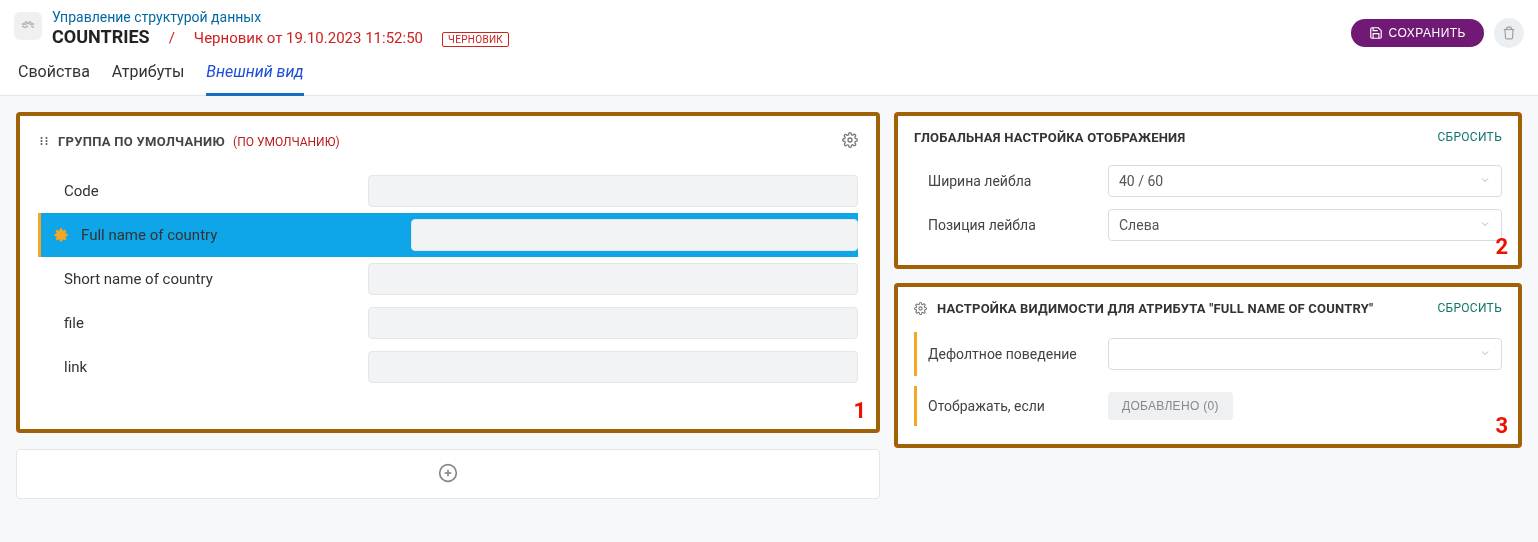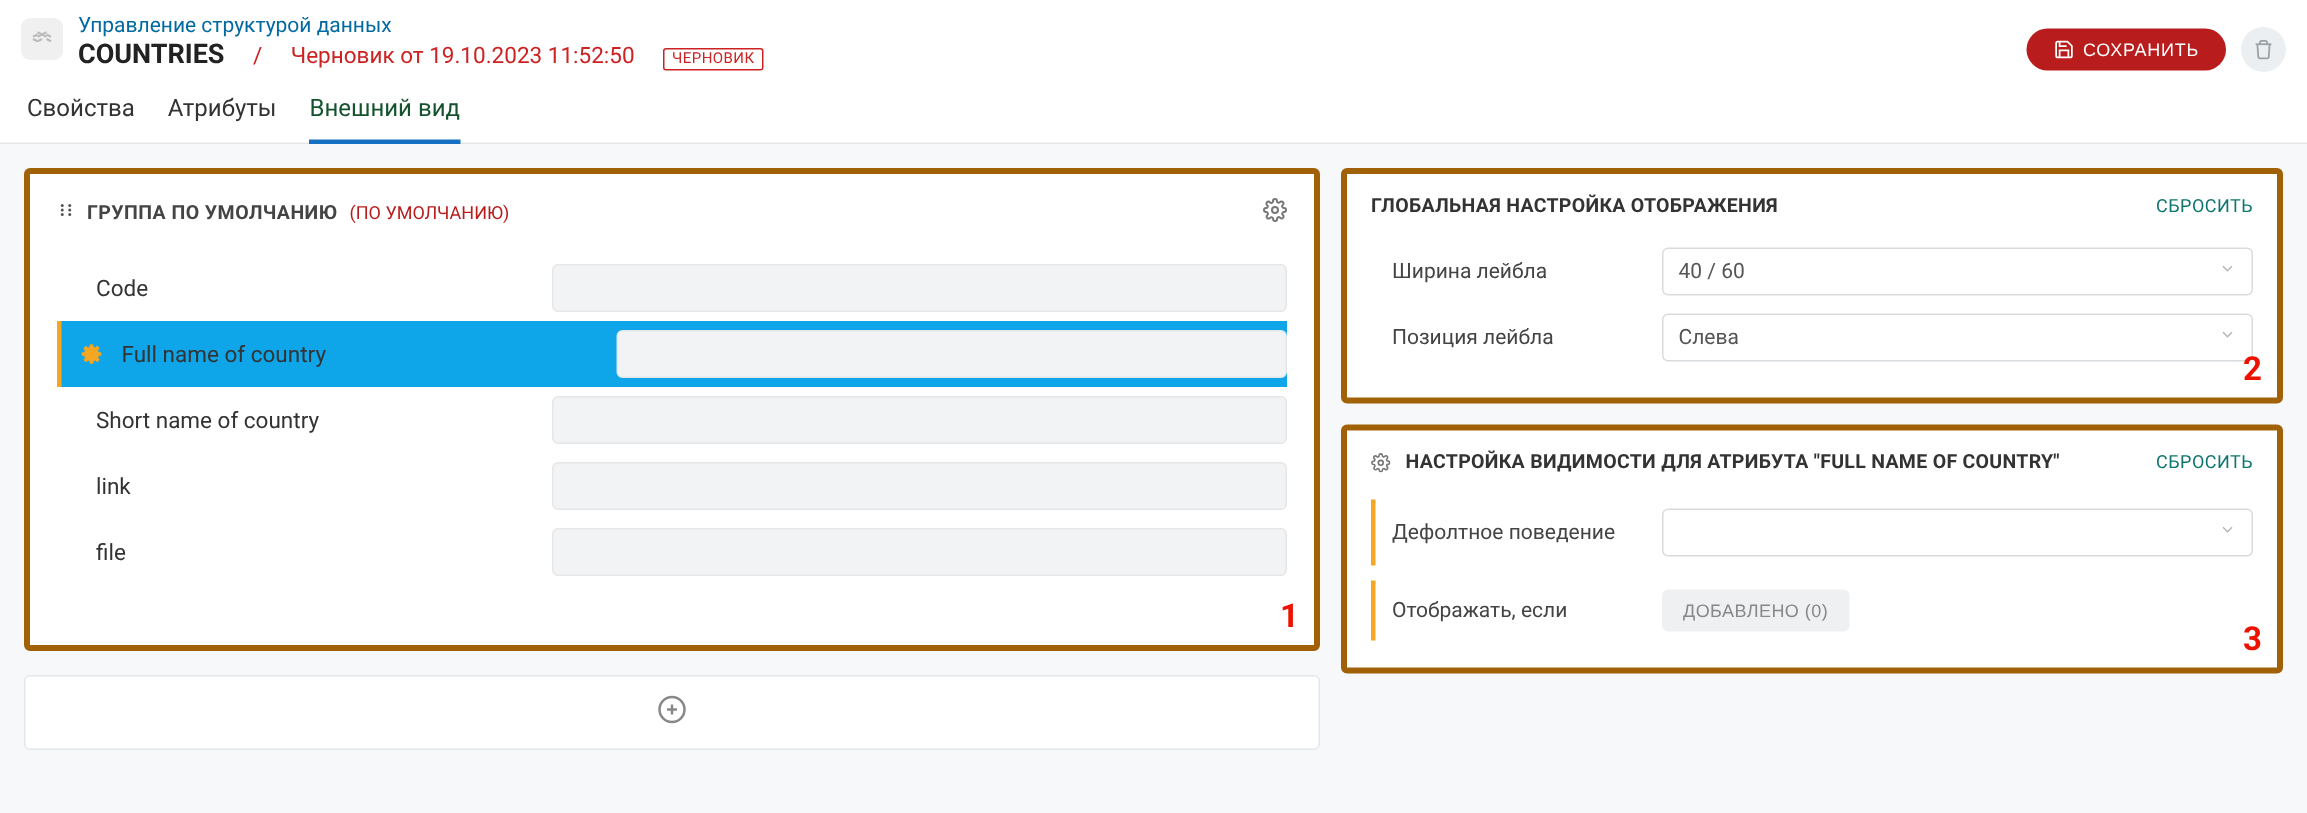--- a/index.html
+++ b/index.html
@@ -44,21 +44,21 @@
     .draft-badge {
       border: 1px solid #c22; color: #c22;
       font-size: 10px; padding: 1px 5px; border-radius: 2px;
       letter-spacing: 0.3px;
     }
     .header-actions {
       display: flex; align-items: center; gap: 10px;
       margin-top: 10px;
     }
     .save-btn {
-      background: #b91c1c; color: #fff;
+      background: #701a75; color: #fff;
       border: none; border-radius: 16px;
       padding: 7px 18px; font-size: 12px;
       display: flex; align-items: center; gap: 6px;
       letter-spacing: 0.5px; cursor: pointer;
     }
     .trash-btn {
       width: 30px; height: 30px; border-radius: 50%;
       background: #eceff1; border: none;
       display: flex; align-items: center; justify-content: center;
       cursor: pointer;
@@ -67,22 +67,23 @@
     .tabs {
       display: flex; gap: 22px;
       padding: 14px 18px 0;
       border-bottom: 1px solid #e6e6e6;
     }
     .tab {
       padding-bottom: 12px; cursor: pointer;
       color: #333; font-size: 16px;
     }
     .tab.active {
-      color: #14532d; border-bottom: 3px solid #1570c2;
+      color: #1d4ed8; border-bottom: 3px solid #1570c2;
       margin-bottom: -1px;
+      font-style: italic;
     }
     
     .content {
       display: flex; gap: 14px;
       padding: 16px;
       background: #f7f8f9;
       height: calc(100% - 96px);
     }
     .left-col { flex: 1; display: flex; flex-direction: column; gap: 16px; }
     .right-col { width: 628px; display: flex; flex-direction: column; gap: 14px; }
@@ -246,25 +247,25 @@
             </svg>
         </span>
         <span class="attr-label">Full name of country</span>
         <div class="attr-input"></div>
       </div>
       <div class="attr-row">
         <span class="attr-label">Short name of country</span>
         <div class="attr-input"></div>
       </div>
       <div class="attr-row">
+        <span class="attr-label">file</span>
+        <div class="attr-input"></div>
+      </div>
+      <div class="attr-row">
         <span class="attr-label">link</span>
-        <div class="attr-input"></div>
-      </div>
-      <div class="attr-row">
-        <span class="attr-label">file</span>
         <div class="attr-input"></div>
       </div>
 
       <span class="panel-num">1</span>
     </div>
 
     <div class="panel add-panel">
       <span class="add-icon">
         <svg width="20" height="20" viewBox="0 0 24 24" fill="none" stroke="#888" stroke-width="2">
             <circle cx="12" cy="12" r="10"></circle>

